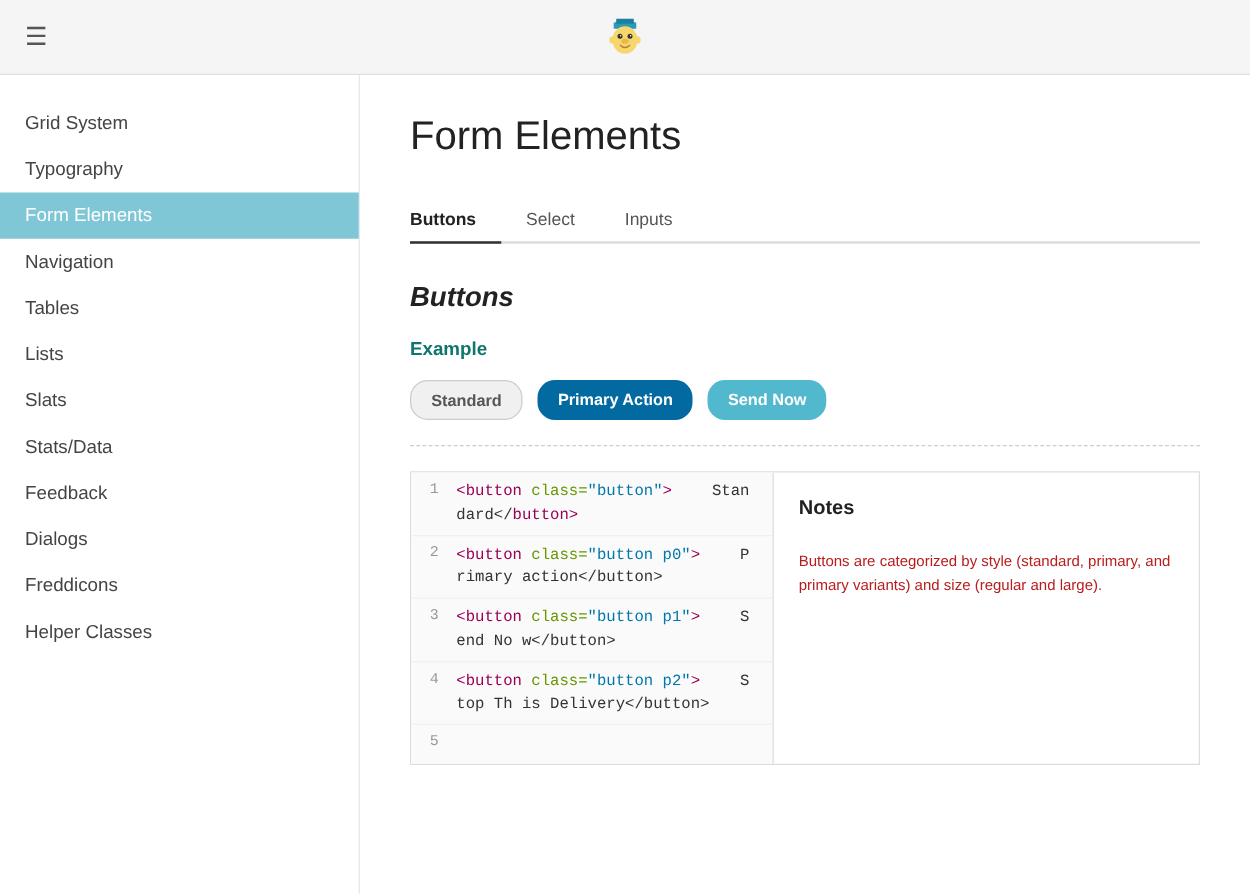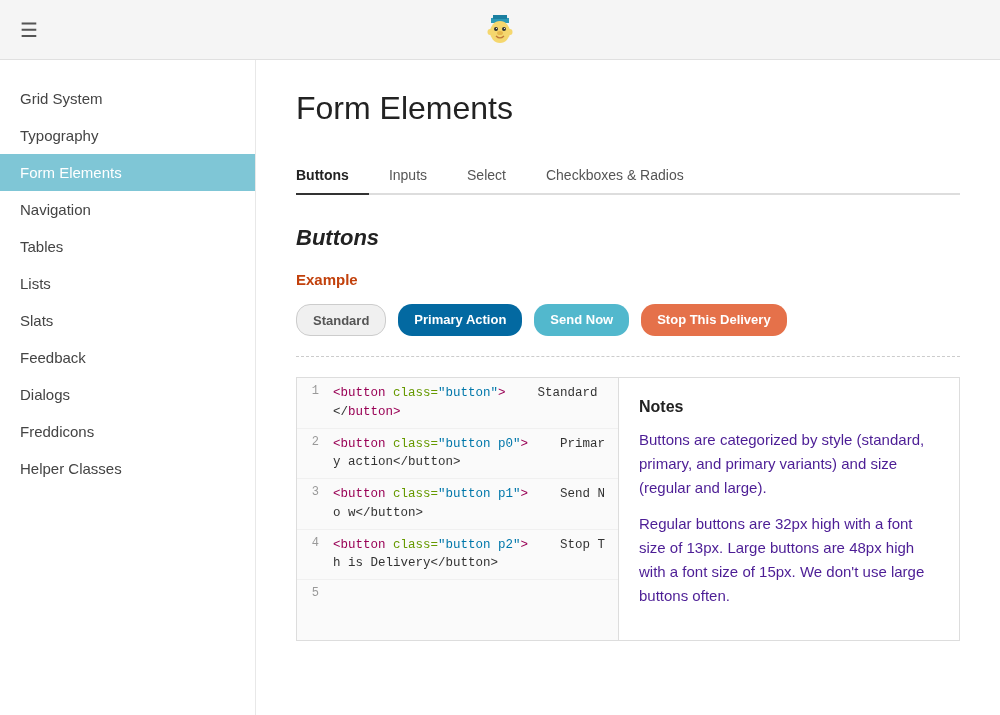--- a/index.html
+++ b/index.html
@@ -24,21 +24,21 @@
     }
 
     
     .layout {
       display: flex;
       min-height: calc(100vh - 60px);
     }
 
     
     .sidebar {
-      width: 256px;
+      width: 288px;
       flex-shrink: 0;
       padding: 20px 0;
       border-right: 1px solid #e8e8e8;
       background: #fff;
     }
     .sidebar-item {
       padding: 10px 20px;
       cursor: pointer;
       color: #444;
       font-size: 15px;
@@ -93,21 +93,21 @@
       font-weight: 700;
       margin-bottom: 20px;
       color: #222;
     }
 
     
     .example-label {
       font-size: 15px;
       font-weight: 600;
       margin-bottom: 16px;
-      color: #c2410c;
+      color: #0f766e;
     }
 
     
     .buttons-row {
       display: flex;
       gap: 12px;
       align-items: center;
       margin-bottom: 20px;
       flex-wrap: wrap;
     }
@@ -196,26 +196,26 @@
     .text-node { color: #333; padding-left: 32px; }
 
     .notes-panel {
       width: 340px;
       flex-shrink: 0;
       padding: 20px;
     }
     .notes-title {
       font-size: 16px;
       font-weight: 700;
-      margin-bottom: 12px;
+      margin-bottom: 24px;
       color: #222;
     }
     .notes-text {
-      font-size: 15px;
-      color: #4c1d95;
+      font-size: 12px;
+      color: #b91c1c;
       line-height: 1.6;
       margin-bottom: 12px;
     }
 
     
     .logo-container {
       width: 40px;
       height: 40px;
     }
   </style>
@@ -254,44 +254,43 @@
 <div class="layout">
 
   <nav class="sidebar">
   <div class="sidebar-item">Grid System</div>
       <div class="sidebar-item">Typography</div>
       <div class="sidebar-item active">Form Elements</div>
       <div class="sidebar-item">Navigation</div>
       <div class="sidebar-item">Tables</div>
       <div class="sidebar-item">Lists</div>
       <div class="sidebar-item">Slats</div>
+      <div class="sidebar-item">Stats/Data</div>
       <div class="sidebar-item">Feedback</div>
       <div class="sidebar-item">Dialogs</div>
       <div class="sidebar-item">Freddicons</div>
       <div class="sidebar-item">Helper Classes</div>
     </nav>
 
   <main class="main">
     <h1 class="page-title">Form Elements</h1>
 
     <div class="tabs">
     <a class="tab active" href="#">Buttons</a>
+        <a class="tab" href="#">Select</a>
         <a class="tab" href="#">Inputs</a>
-        <a class="tab" href="#">Select</a>
-        <a class="tab" href="#">Checkboxes &amp; Radios</a>
       </div>
 
     <div class="section-title">Buttons</div>
     <div class="example-label">Example</div>
 
     <div class="buttons-row">
       <button class="btn btn-standard">Standard</button>
       <button class="btn btn-primary">Primary Action</button>
       <button class="btn btn-send-now">Send Now</button>
-      <button class="btn btn-stop">Stop This Delivery</button>
     </div>
 
     <hr class="divider">
 
     <div class="bottom-section">
 
       <div class="code-panel">
         <div class="code-line">
           <span class="line-num">1</span>
           <span class="line-code"><span class="tag">&lt;button </span><span class="attr">class=</span><span class="val">"button"</span><span class="tag">&gt;</span><span class="text-node">Standard&lt;/</span><span class="tag">button&gt;</span></span>
@@ -310,17 +309,16 @@
         </div>
         <div class="code-line">
           <span class="line-num">5</span>
           <span class="line-code">&nbsp;</span>
         </div>
       </div>
 
       <div class="notes-panel">
         <div class="notes-title">Notes</div>
         <p class="notes-text">Buttons are categorized by style (standard, primary, and primary variants) and size (regular and large).</p>
-        <p class="notes-text">Regular buttons are 32px high with a font size of 13px. Large buttons are 48px high with a font size of 15px. We don't use large buttons often.</p>
       </div>
     </div>
   </main>
 </div>
 
 </body></html>

